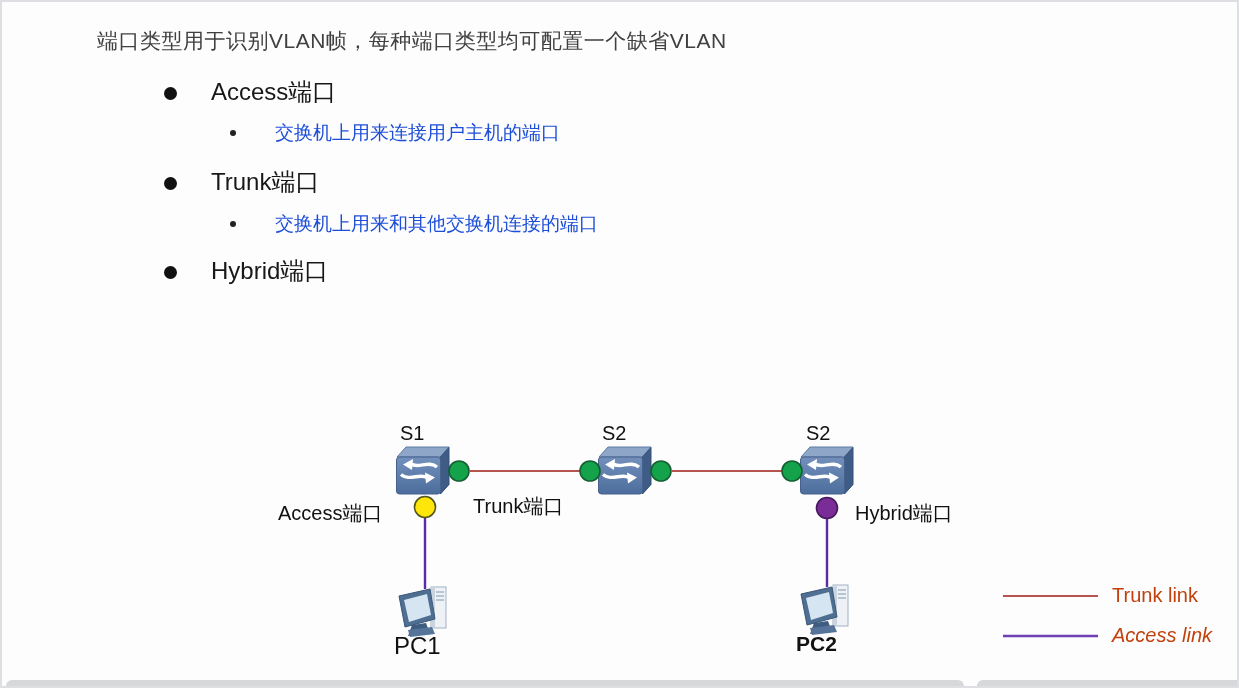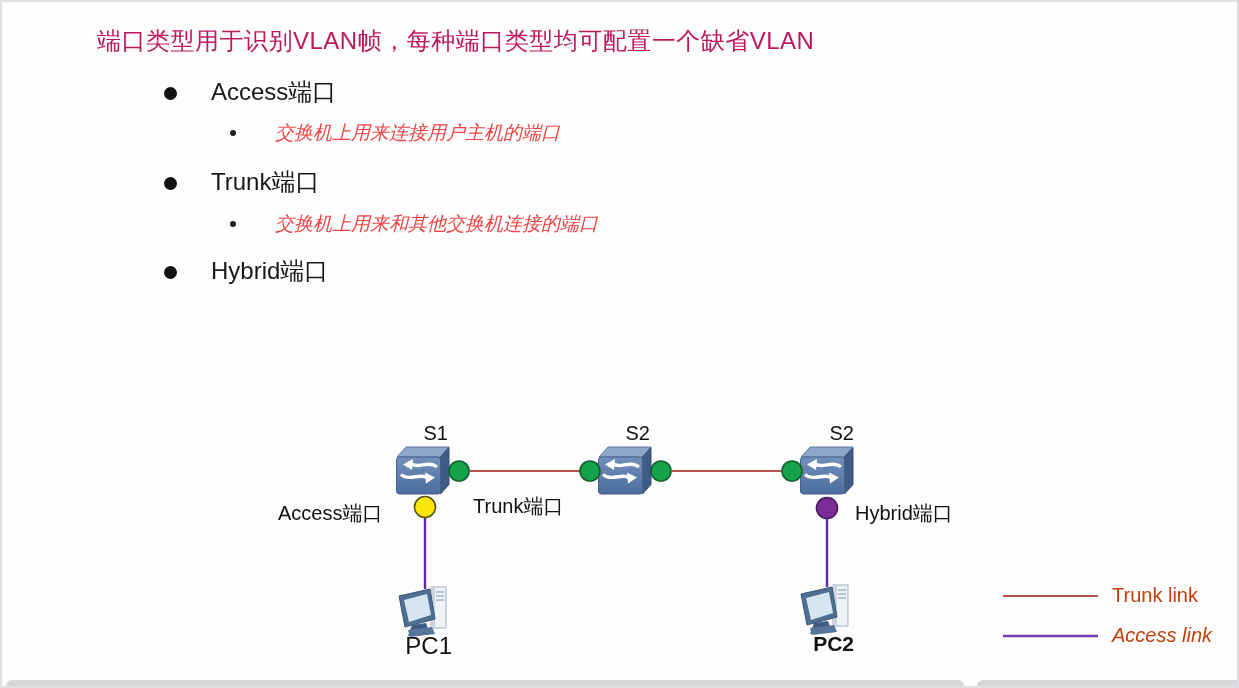--- a/index.html
+++ b/index.html
@@ -9,36 +9,36 @@
     background:#fdfdfe;
     border:2px solid #dddfe2;
     box-sizing:border-box;
     overflow:hidden;
     font-family:"Liberation Sans", sans-serif;
     color:#161616;
   }
   .abs{position:absolute;}
   .title{
     left:95px;top:22px;width:1060px;
-    font-size:24px;line-height:34px;color:#be185d;
+    font-size:21px;line-height:34px;color:#404040;
     letter-spacing:.5px;
   }
   .bullet-row{display:flex;align-items:flex-start;}
   .dot1{
     width:13px;height:13px;border-radius:50%;
     background:#111;margin-top:9px;margin-right:34px;flex:0 0 13px;
   }
   .dot2{
     width:6px;height:6px;border-radius:50%;
     background:#222;margin-top:9px;margin-right:39px;flex:0 0 6px;
   }
   .b-label{font-size:24px;line-height:28px;color:#181818;}
-  .b-desc{font-size:19px;line-height:24px;color:#ef4444;font-style:italic;}
+  .b-desc{font-size:19px;line-height:24px;color:#1d4ed8;}
   .diagram-label{font-size:20px;line-height:24px;color:#111;white-space:nowrap;}
-  .node-label{text-align:right;}
+  .node-label{text-align:left;}
   .legend-label{font-size:20px;line-height:24px;color:#c2410c;white-space:nowrap;}
   svg{display:block;}
   .bottom-bar{
     position:absolute;bottom:0;height:6px;background:#d6d8da;
   }
   .bottom-bar.left{left:4px;width:958px;border-radius:7px 7px 0 0;}
   .bottom-bar.right{left:975px;width:266px;border-radius:7px 0 0 0;}
 </style>
 </head>
 <body>

